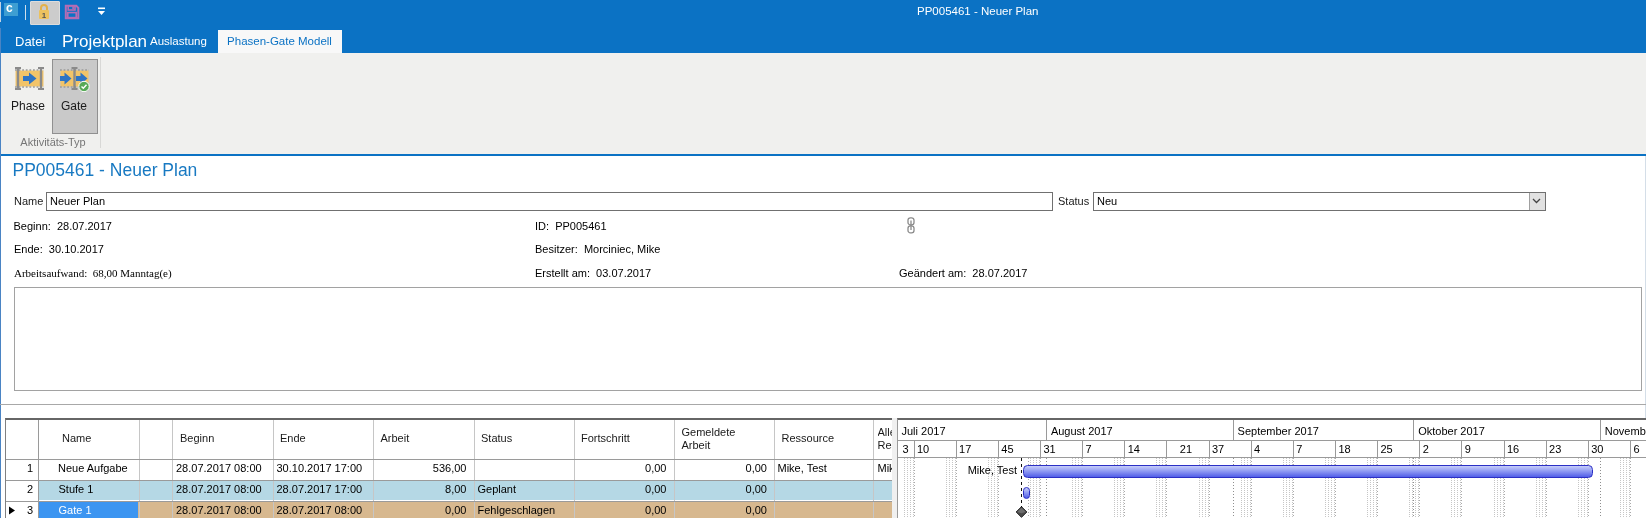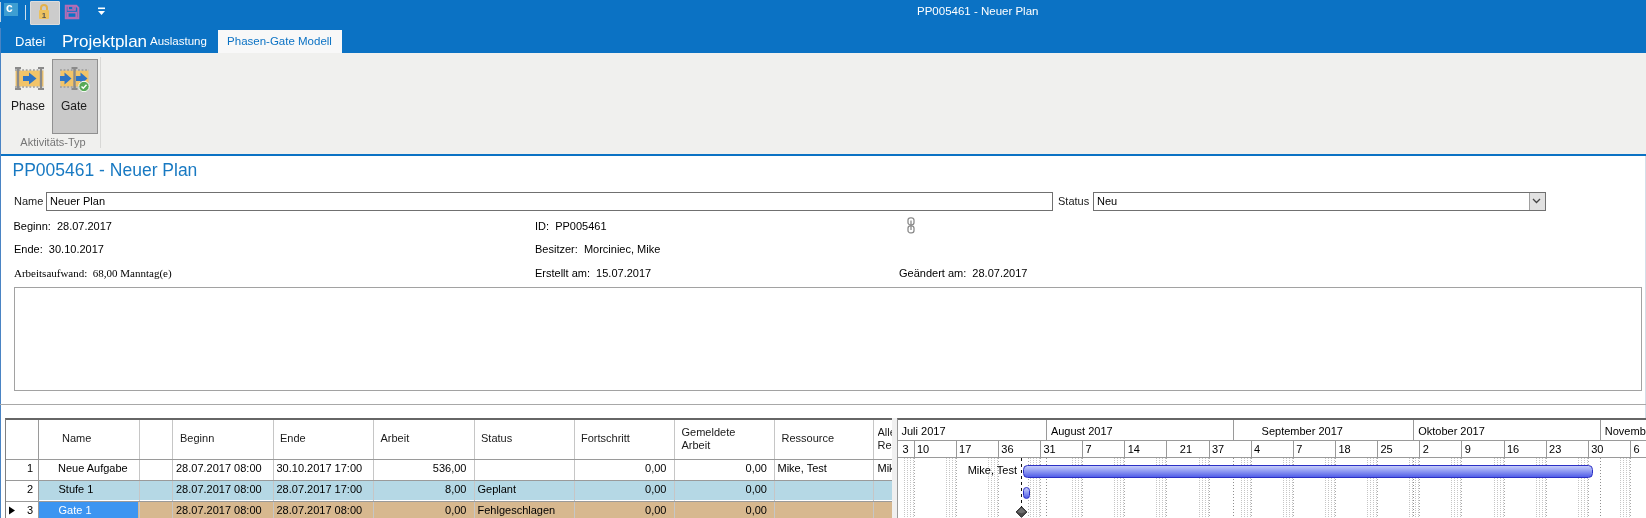--- a/index.html
+++ b/index.html
@@ -88,21 +88,21 @@
 <div class="t" style="left:13.5px;top:219.5px;">Beginn:  28.07.2017</div>
 <div class="t" style="left:535px;top:219.5px;">ID:  PP005461</div>
 <svg class="ab" style="left:907px;top:217px;" width="8" height="17" viewBox="0 0 8 17">
 <rect x="1" y="0.8" width="6" height="7" rx="2.4" fill="none" stroke="#8a8a8a" stroke-width="1.3"></rect>
 <rect x="1" y="8.8" width="6" height="7" rx="2.4" fill="none" stroke="#8a8a8a" stroke-width="1.3"></rect>
 <line x1="4" y1="3.6" x2="4" y2="13" stroke="#8a8a8a" stroke-width="1.3"></line>
     </svg>
 <div class="t" style="left:14px;top:243px;">Ende:  30.10.2017</div>
 <div class="t" style="left:535px;top:243px;">Besitzer:  Morciniec, Mike</div>
 <div class="t" style="left:14px;top:266.5px;font-family:Liberation Serif, serif;">Arbeitsaufwand:  68,00 Manntag(e)</div>
-<div class="t" style="left:535px;top:266.5px;">Erstellt am:  15.07.2017</div>
+<div class="t" style="left:535px;top:266.5px;">Erstellt am:  03.07.2017</div>
 <div class="t" style="left:899px;top:266.5px;">Geändert am:  28.07.2017</div>
 <div class="ab" style="left:14px;top:287px;width:1628px;height:104px;background:#fff;border:1px solid #a2a2a2;box-sizing:border-box;"></div>
 <div class="ab" style="left:0;top:404px;width:1646px;height:1px;background:#a8a8a8;"></div>
 <div class="ab" style="left:5px;top:417.5px;width:887px;height:100.5px;border-top:2px solid #666;border-left:1px solid #808080;box-sizing:border-box;background:#fff;"></div>
 <div class="ab" style="left:892px;top:417.5px;width:4.5px;height:100.5px;background:#f0f0f0;"></div>
 <div class="ab" style="left:38px;top:480px;width:854px;height:20px;background:#b5d8e5;"></div>
 <div class="ab" style="left:38px;top:501px;width:854px;height:17px;background:#d7b88f;"></div>
 <div class="ab" style="left:38px;top:501px;width:100px;height:17px;background:#3c95f1;"></div>
 <div class="vline" style="left:37.5px;top:419.5px;height:98.5px;background:#9a9a9a;"></div>
 <div class="vline" style="left:138.5px;top:419.5px;height:98.5px;background:#c6c6c6;"></div>
@@ -156,33 +156,33 @@
 <div class="t" style="left:276.5px;top:504px;color:#000;">28.07.2017 08:00</div>
 <div class="t r" style="left:380.5px;top:504px;width:86px;">0,00</div>
 <div class="t" style="left:477.5px;top:504px;color:#000;">Fehlgeschlagen</div>
 <div class="t r" style="left:580.5px;top:504px;width:86px;">0,00</div>
 <div class="t r" style="left:681px;top:504px;width:86px;">0,00</div>
 <div class="ab" style="left:896.5px;top:417.5px;width:749.5px;height:100.5px;border-top:2px solid #666;border-left:1px solid #9a9a9a;box-sizing:border-box;background:#fff;"></div>
 <div class="t" style="left:901.5px;top:424.5px;">Juli 2017</div>
 <div class="vline" style="left:1045.9px;top:419.5px;height:20px;background:#9a9a9a;"></div>
 <div class="t" style="left:1050.9px;top:424.5px;">August 2017</div>
 <div class="vline" style="left:1232.6px;top:419.5px;height:20px;background:#9a9a9a;"></div>
-<div class="t" style="left:1237.6px;top:424.5px;margin-left:24px;">September 2017</div>
+<div class="t" style="left:1237.6px;top:424.5px;">September 2017</div>
 <div class="vline" style="left:1413.2px;top:419.5px;height:20px;background:#9a9a9a;"></div>
 <div class="t" style="left:1418.2px;top:424.5px;">Oktober 2017</div>
 <div class="vline" style="left:1599.8px;top:419.5px;height:20px;background:#9a9a9a;"></div>
 <div class="t" style="left:1604.8px;top:424.5px;">November 2017</div>
 <div class="hline" style="left:896.5px;top:439.5px;width:749.5px;"></div>
 <div class="t" style="left:902.5px;top:442.5px;">3</div>
 <div class="vline" style="left:913.5px;top:440.5px;height:17px;background:#9a9a9a;"></div>
 <div class="t" style="left:917.0px;top:442.5px;">10</div>
 <div class="vline" style="left:955.6px;top:440.5px;height:17px;background:#9a9a9a;"></div>
 <div class="t" style="left:959.1px;top:442.5px;">17</div>
 <div class="vline" style="left:997.8px;top:440.5px;height:17px;background:#9a9a9a;"></div>
-<div class="t" style="left:1001.3px;top:442.5px;">36</div>
+<div class="t" style="left:1001.3px;top:442.5px;">45</div>
 <div class="vline" style="left:1039.9px;top:440.5px;height:17px;background:#9a9a9a;"></div>
 <div class="t" style="left:1043.4px;top:442.5px;">31</div>
 <div class="vline" style="left:1082.1px;top:440.5px;height:17px;background:#9a9a9a;"></div>
 <div class="t" style="left:1085.6px;top:442.5px;">7</div>
 <div class="vline" style="left:1124.2px;top:440.5px;height:17px;background:#9a9a9a;"></div>
 <div class="t" style="left:1127.7px;top:442.5px;">14</div>
 <div class="vline" style="left:1166.3px;top:440.5px;height:17px;background:#9a9a9a;"></div>
 <div class="t" style="left:1169.8px;top:442.5px;margin-left:10px;">21</div>
 <div class="vline" style="left:1208.5px;top:440.5px;height:17px;background:#9a9a9a;"></div>
 <div class="t" style="left:1212.0px;top:442.5px;">37</div>

